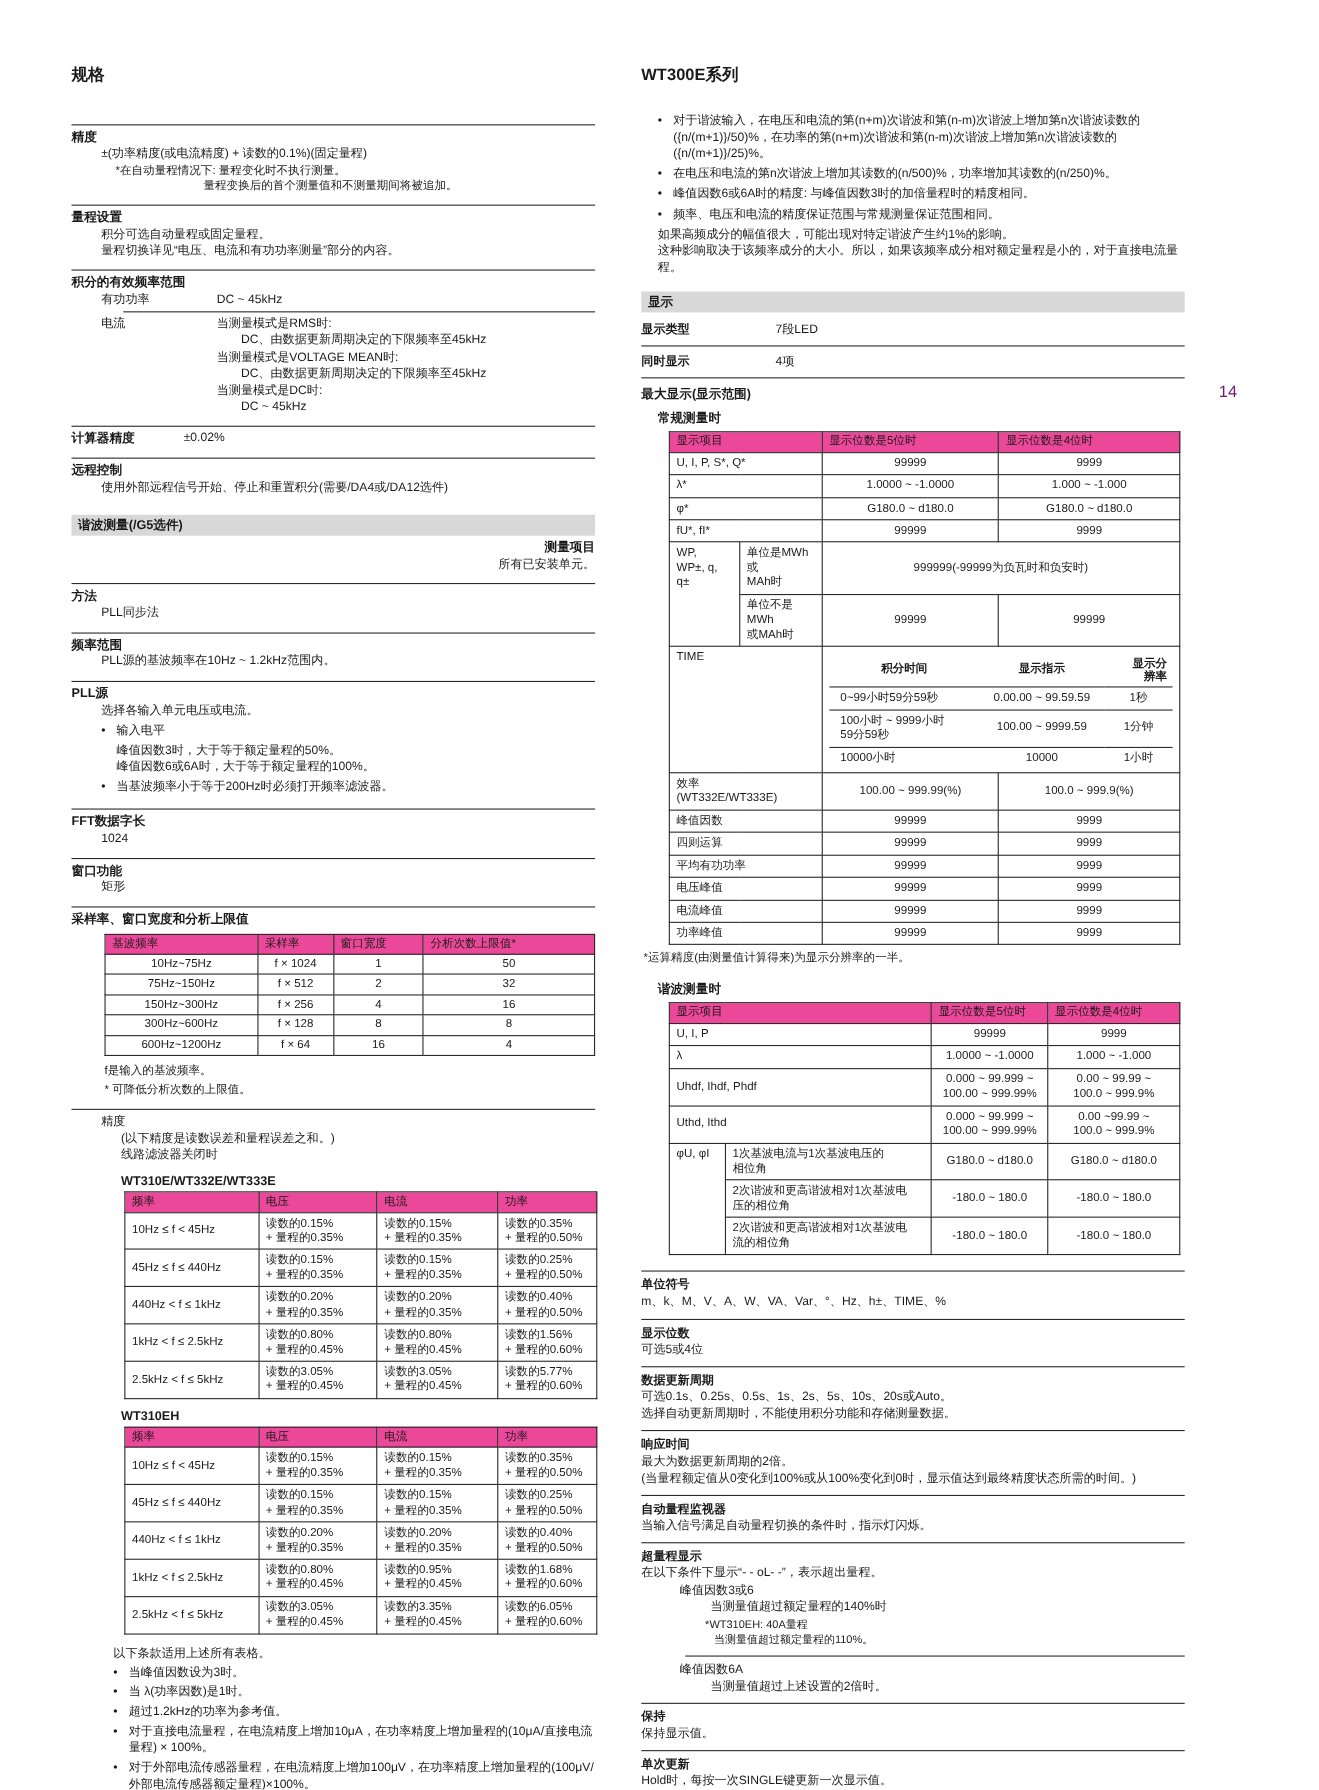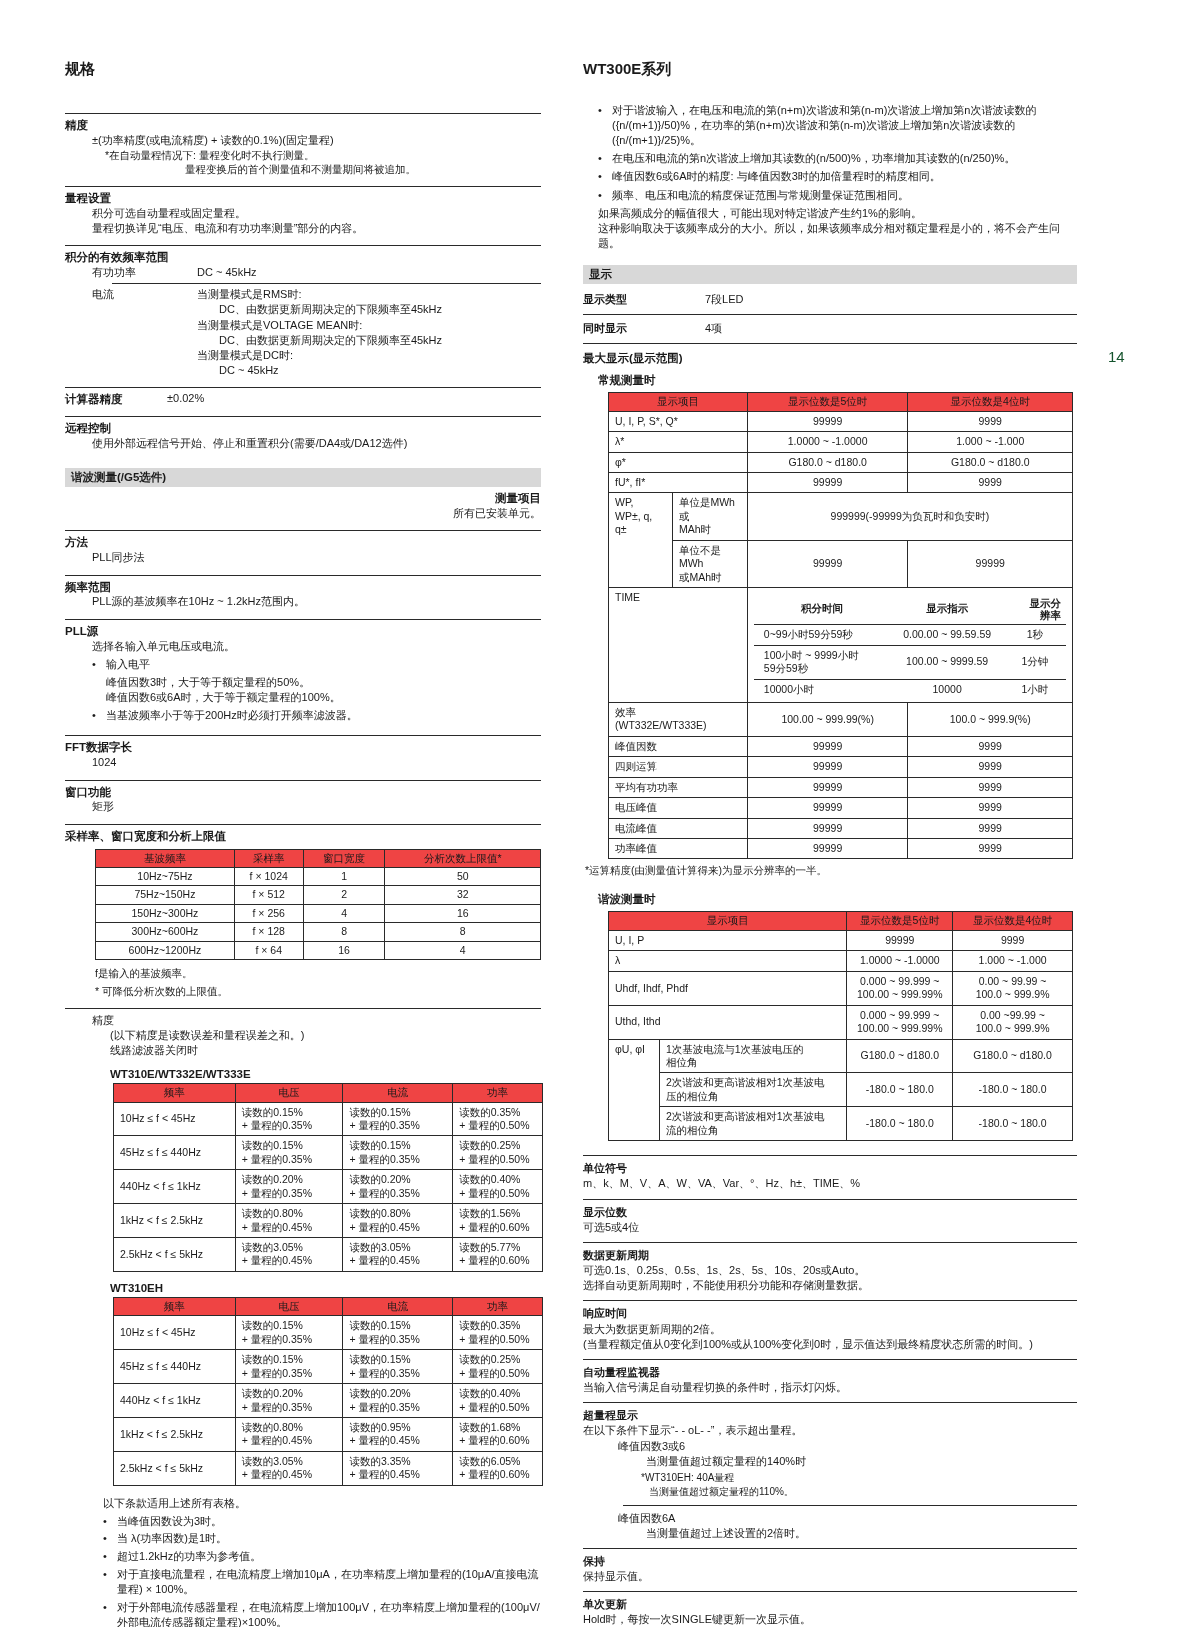--- a/index.html
+++ b/index.html
@@ -29,21 +29,21 @@
   .band{background:#d8d8d8;font-weight:bold;font-size:11.5px;padding:2px 6px;margin-top:8px;}
   .right-col .band{margin-top:14px;margin-bottom:2px;}
 
   .blt{display:flex;margin:3px 0;}
   .blt .dot{width:14px;flex:none;}
   .blt .txt{flex:1;}
   .subln{padding-left:14px;}
 
   table{border-collapse:collapse;font-size:10.5px;color:#1a1a1a;}
   th,td{border:1px solid #2a2a2a;padding:2px 6px;line-height:1.28;vertical-align:middle;}
-  th{background:#ef4444;font-weight:normal;text-align:center;}
+  th{background:#ec4899;font-weight:normal;text-align:left;}
   .c{text-align:center;}
   .top{vertical-align:top;}
   .stbl{margin:5px 0 6px 30px;width:446px;}
   .stbl td{text-align:center;padding:2px 4px;}
   .atbl{margin:3px 0 0 48px;width:430px;}
   .atbl td{padding:3px 6px;}
   .tbl-title{font-weight:bold;font-size:11.5px;margin:10px 0 2px 45px;}
   .fnotes{padding-left:30px;font-size:10.5px;line-height:1.35;margin-top:5px;}
   .footer{padding-left:38px;font-size:11px;line-height:1.35;margin-top:10px;}
 
@@ -62,21 +62,21 @@
   .ntbl th{padding-top:6px;font-weight:bold;}
   .ntbl th.rh{text-align:right;white-space:pre-wrap;line-height:1.15;}
   .ntbl td:first-child{text-align:left;padding-left:10px;}
   .ntbl tr:last-child td{border-bottom:none;}
   .rnote{font-size:10.5px;margin:5px 0 0 2px;}
   .ov-ind1{padding-left:35px;}
   .ov-ind2{padding-left:63px;}
   .ov-note{padding-left:58px;font-size:10px;}
   .ov-note2{padding-left:66px;font-size:10px;}
   .inner-rule{border:none;border-top:1px solid #2a2a2a;margin:6px 0 5px 40px;}
-  .pagenum{position:absolute;left:1108px;top:348px;font-size:15px;color:#14532d;}
+  .pagenum{position:absolute;left:1108px;top:348px;font-size:15px;color:#701a75;}
 </style>
 </head>
 <body>
 
 <div class="page">
 
   <div class="col left-col">
     <h1 class="doc-title">规格</h1>
 
     <div class="sec">
@@ -411,21 +411,21 @@
         </div>
       <div class="blt">
           <span class="dot">•</span>
           <span class="txt">峰值因数6或6A时的精度: 与峰值因数3时的加倍量程时的精度相同。</span>
         </div>
       <div class="blt">
           <span class="dot">•</span>
           <span class="txt">频率、电压和电流的精度保证范围与常规测量保证范围相同。</span>
         </div>
       <div>如果高频成分的幅值很大，可能出现对特定谐波产生约1%的影响。</div>
-      <div>这种影响取决于该频率成分的大小。所以，如果该频率成分相对额定量程是小的，将不会产生问题。</div>
+      <div>这种影响取决于该频率成分的大小。所以，如果该频率成分相对额定量程是小的，对于直接电流量程。</div>
     </div>
 
     <div class="band">显示</div>
 
     <div class="lvrB">
       <span class="l">显示类型</span>
       <span class="v">7段LED</span>
     </div>
     <div class="lvrB">
       <span class="l">同时显示</span>

